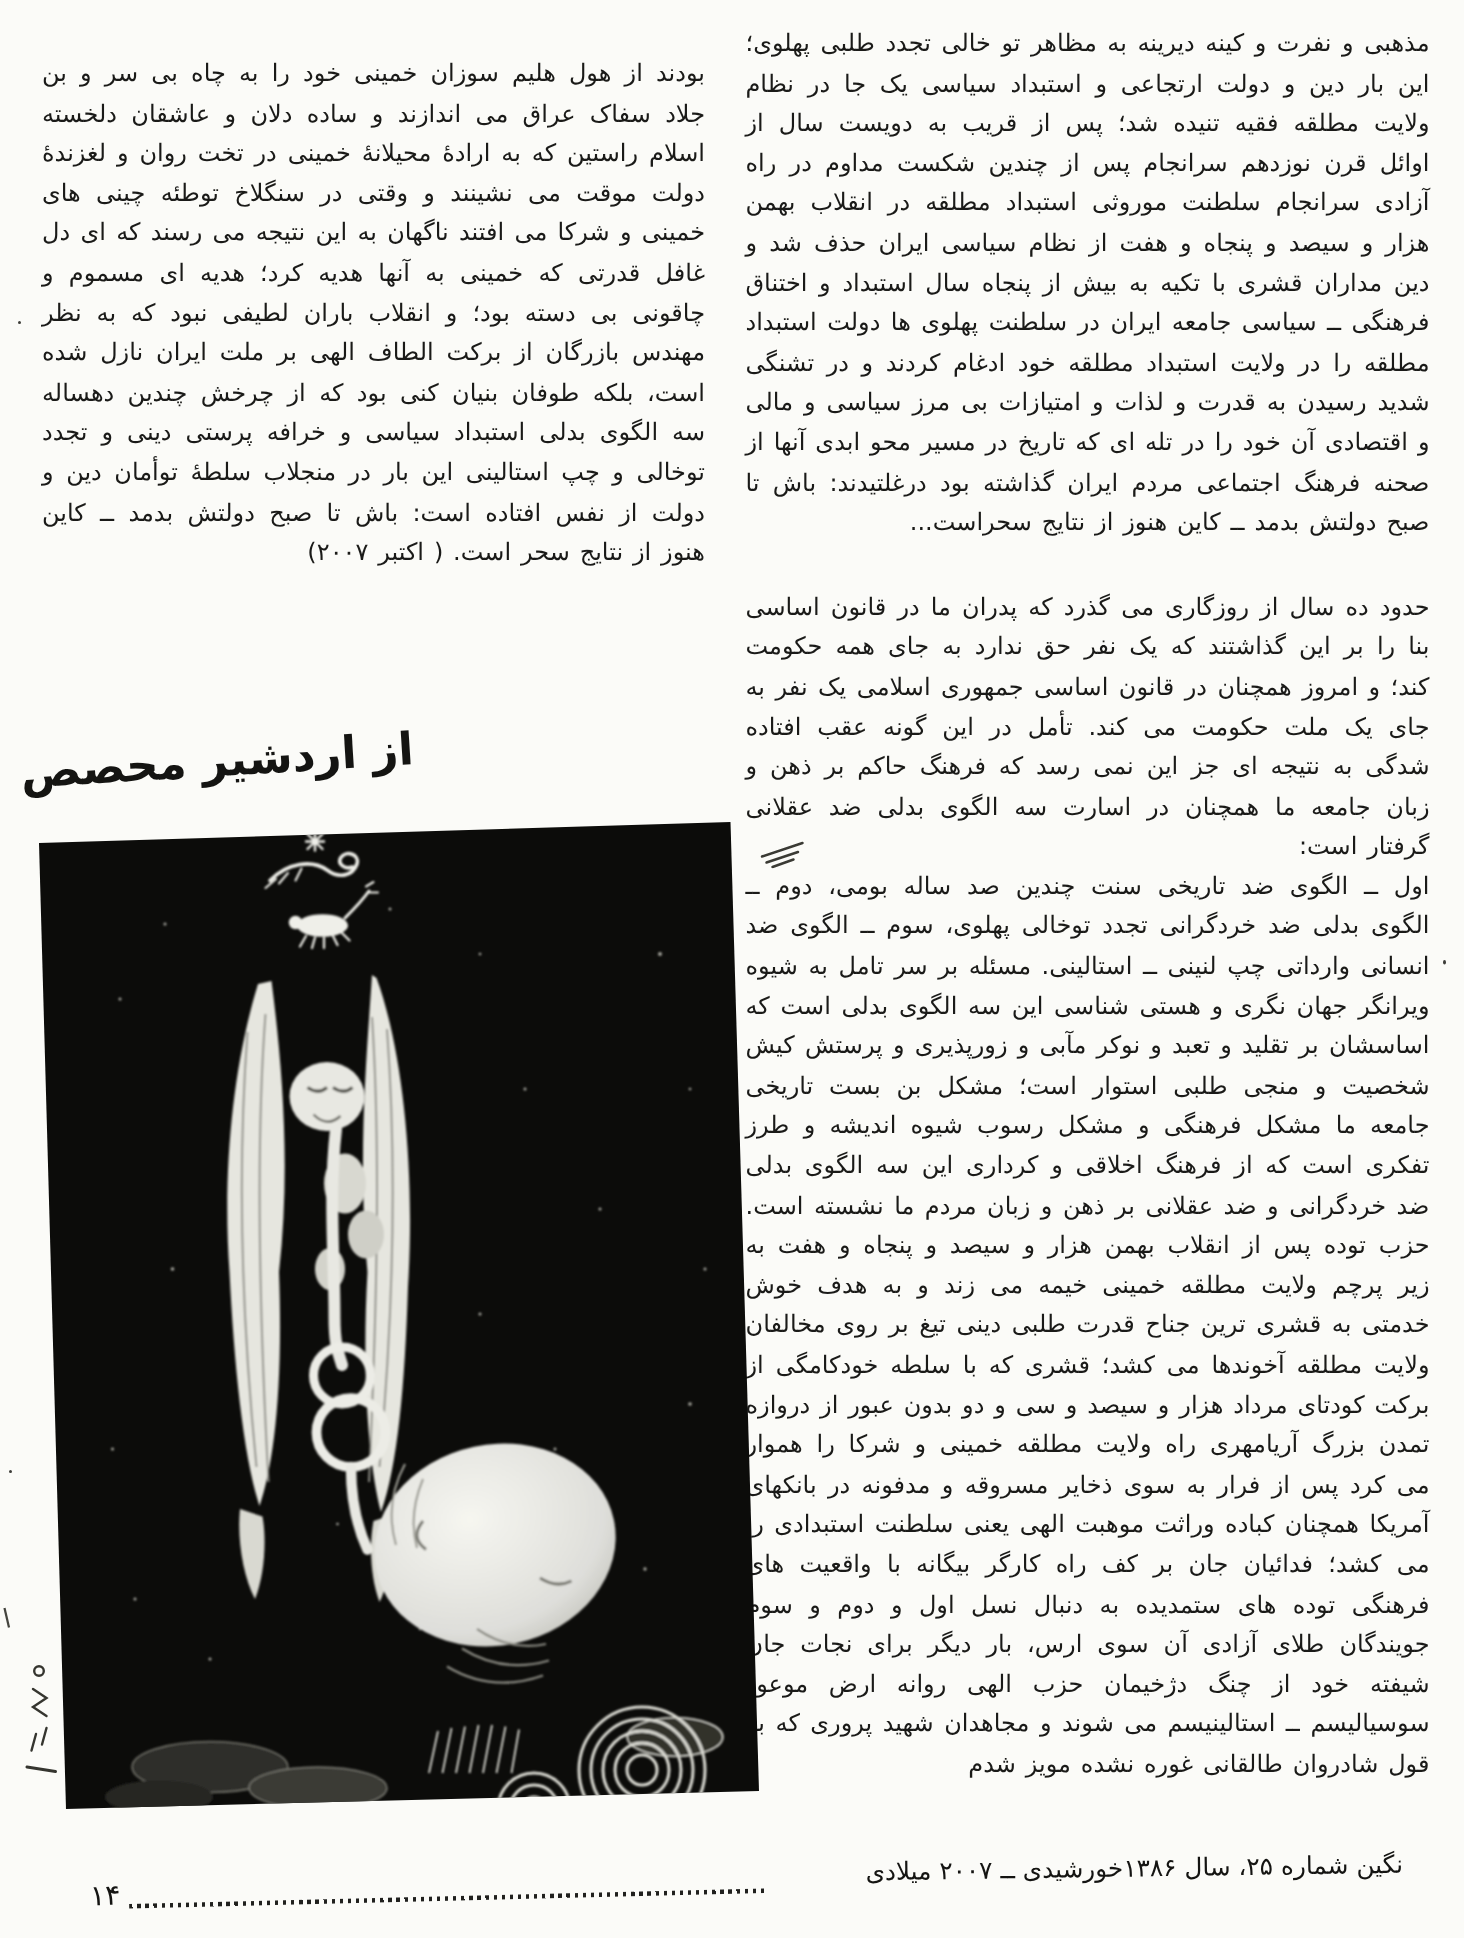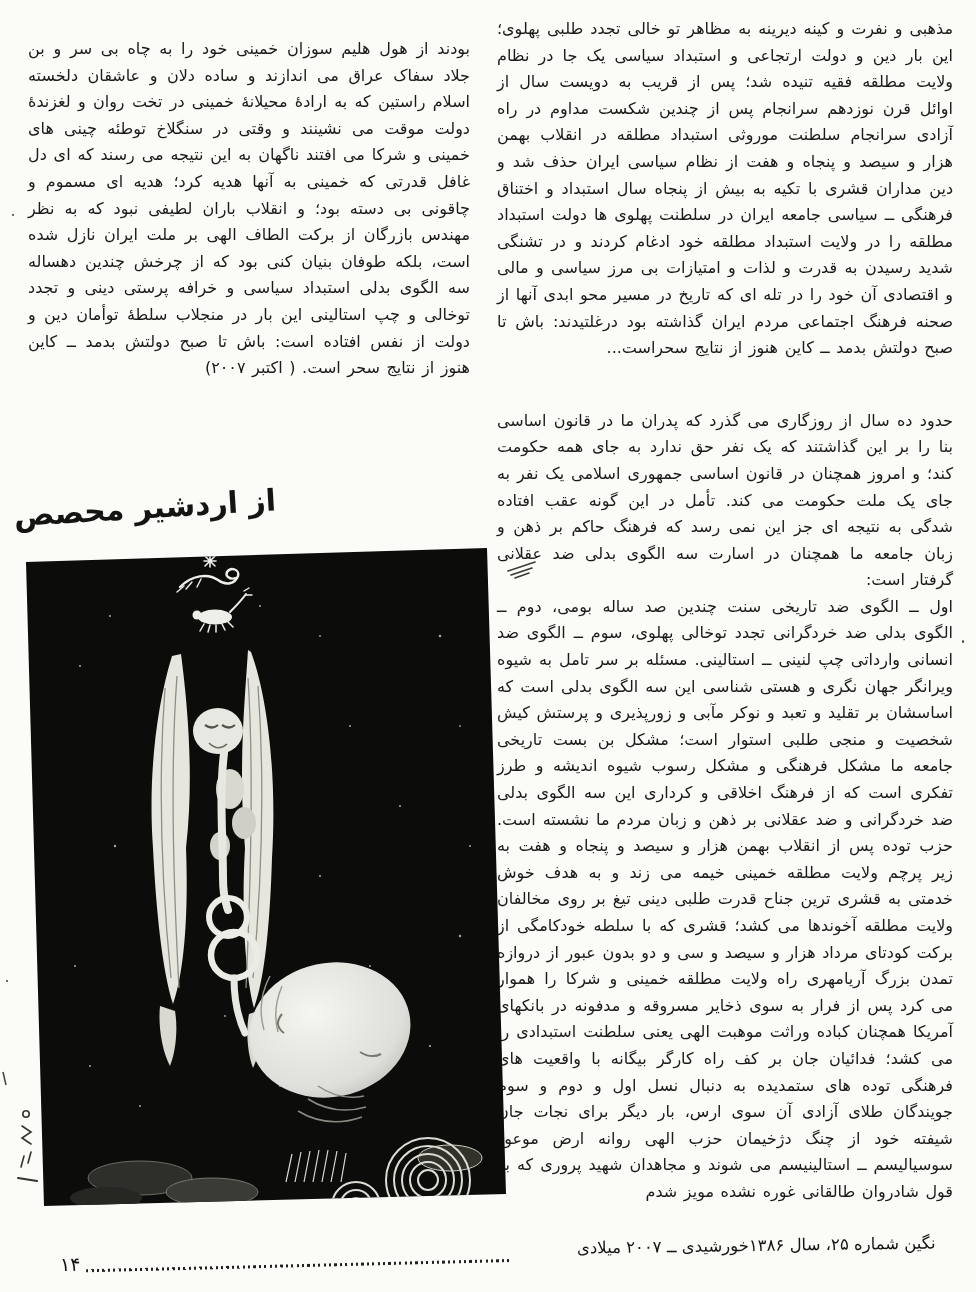--- a/index.html
+++ b/index.html
@@ -14,21 +14,21 @@
   .col{
     position:absolute;
     direction:rtl;
     text-align:justify;
     font-size:16px;
     line-height:26.6px;
     color:#1a1a18;
     word-spacing:1.5px;
   }
   .col p{margin:0;}
-  .col p.gap{margin-top:46px;}
+  .col p.gap{margin-top:30px;}
   .col-right{left:497px;top:16px;width:456px;}
   .col-left{left:28px;top:36px;width:442px;}
   .artist-heading{
     position:absolute;
     left:26px;top:490px;width:250px;
     direction:rtl;
     font-size:30px;
     font-weight:bold;
     color:#141412;
     transform:rotate(-3.5deg);

